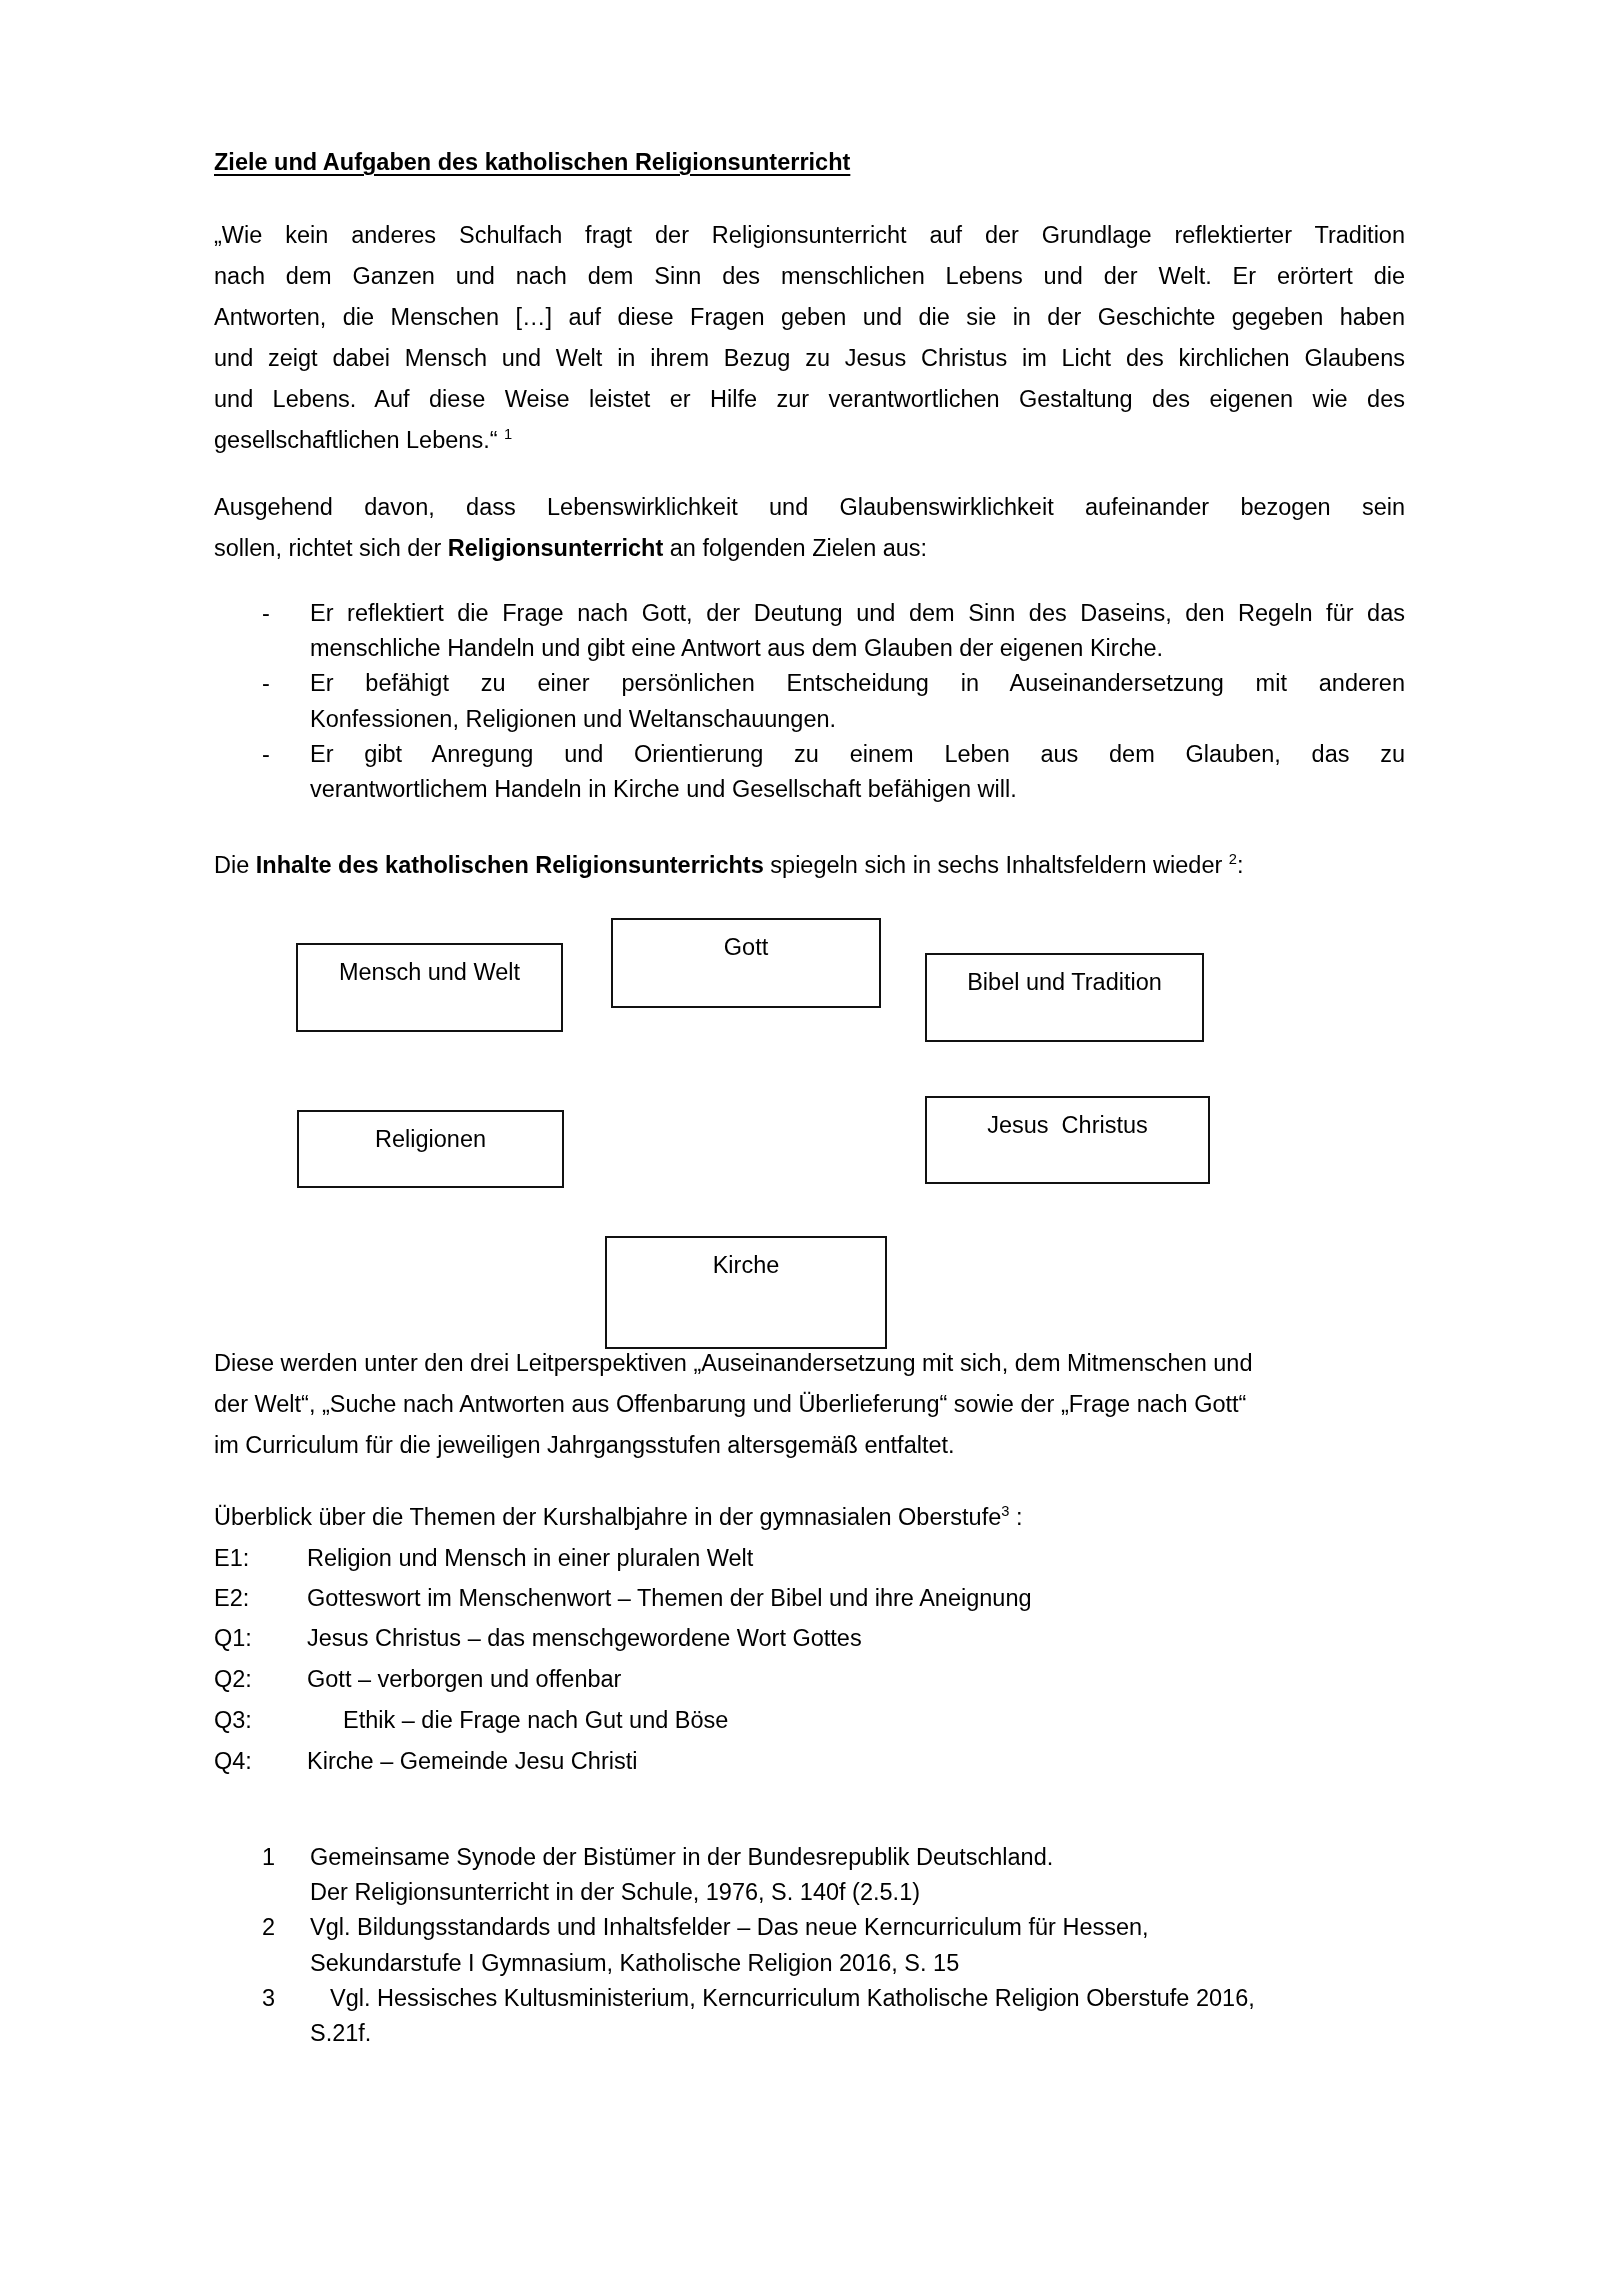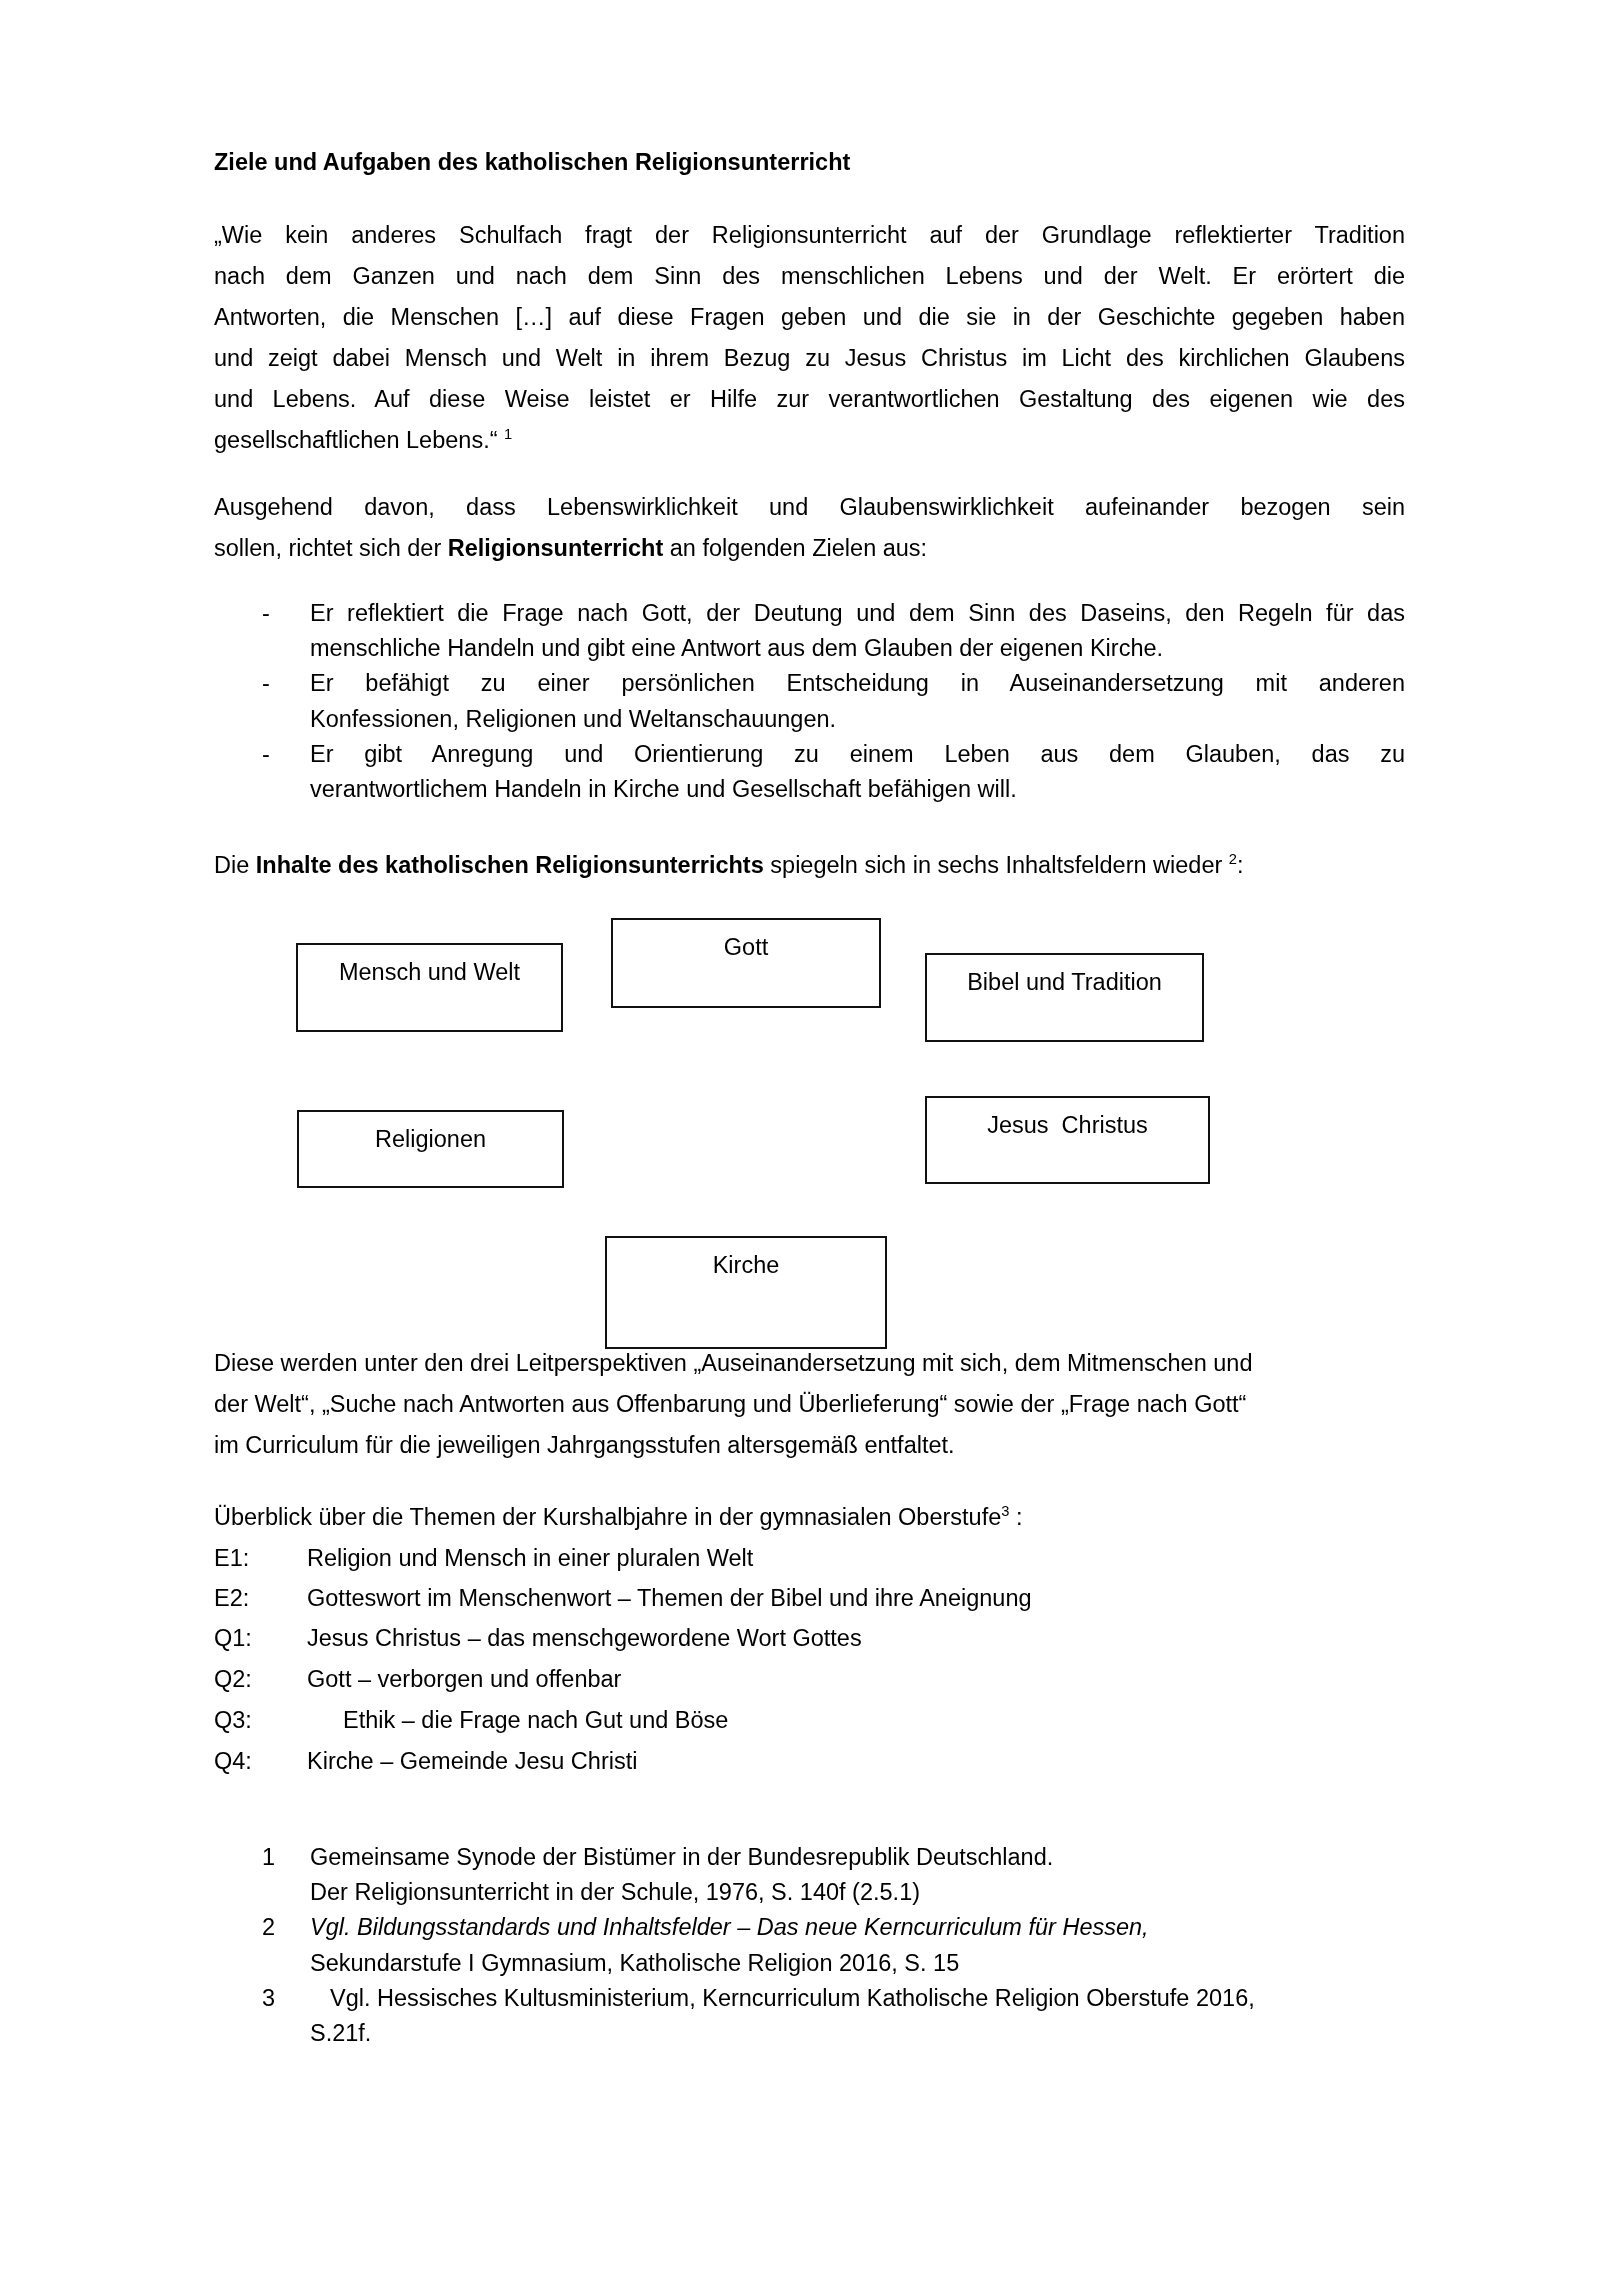--- a/index.html
+++ b/index.html
@@ -1,20 +1,20 @@
 <!DOCTYPE html>
 <html><head>
 <meta charset="utf-8">
 <style>
   html, body { margin: 0; padding: 0; background: #ffffff; }
   body { width: 1620px; height: 2292px; position: relative; overflow: hidden;
          font-family: "Liberation Sans", sans-serif; color: #000; font-size: 23.5px; }
   .line { position: absolute; left: 214px; white-space: nowrap; }
   .just { position: absolute; left: 214px; width: 1191px; text-align: justify; text-align-last: justify; white-space: normal; }
-  .title { font-weight: bold; text-underline-offset: 3.9px; }
+  .title { font-weight: bold; text-decoration: underline; text-underline-offset: 3.9px; }
   .sup { font-size: 14.7px; vertical-align: super; line-height: 0; }
   .dash { position: absolute; left: 262px; }
   .litext { position: absolute; left: 310px; width: 1095px; white-space: nowrap; }
   .litext.j { text-align: justify; text-align-last: justify; white-space: normal; }
   .box { position: absolute; border: 2px solid #111; box-sizing: border-box; background: #fff;
          text-align: center; padding-top: 13.7px; font-size: 23.5px; }
   .lbl { position: absolute; left: 214px; }
   .val { position: absolute; left: 307px; white-space: nowrap; }
   .fnum { position: absolute; left: 262px; }
   .ftext { position: absolute; left: 310px; white-space: nowrap; }
@@ -91,20 +91,20 @@
   <div class="lbl" style="top:1748px;">Q4:</div>
   <div class="val" style="top:1748px;">Kirche – Gemeinde Jesu Christi</div>
 </div>
 
 <div>
   <div class="fnum" style="top:1844px;">1</div>
   <div class="ftext" style="top:1844px;">Gemeinsame Synode der Bistümer in der Bundesrepublik Deutschland.</div>
   <div class="ftext" style="top:1879px;">Der Religionsunterricht in der Schule, 1976, S. 140f (2.5.1)</div>
 
   <div class="fnum" style="top:1914px;">2</div>
-  <div class="ftext" style="top:1914px;font-style:italic;">Vgl. Bildungsstandards und Inhaltsfelder – Das neue Kerncurriculum für Hessen,</div>
+  <div class="ftext" style="top:1914px;">Vgl. Bildungsstandards und Inhaltsfelder – Das neue Kerncurriculum für Hessen,</div>
   <div class="ftext" style="top:1950px;">Sekundarstufe I Gymnasium, Katholische Religion 2016, S. 15</div>
 
   <div class="fnum" style="top:1985px;">3</div>
   <div class="ftext" style="top:1985px;margin-left:20px;">Vgl. Hessisches Kultusministerium, Kerncurriculum Katholische Religion Oberstufe 2016,</div>
   <div class="ftext" style="top:2020px;">S.21f.</div>
 </div>
 
 
 </body></html>

